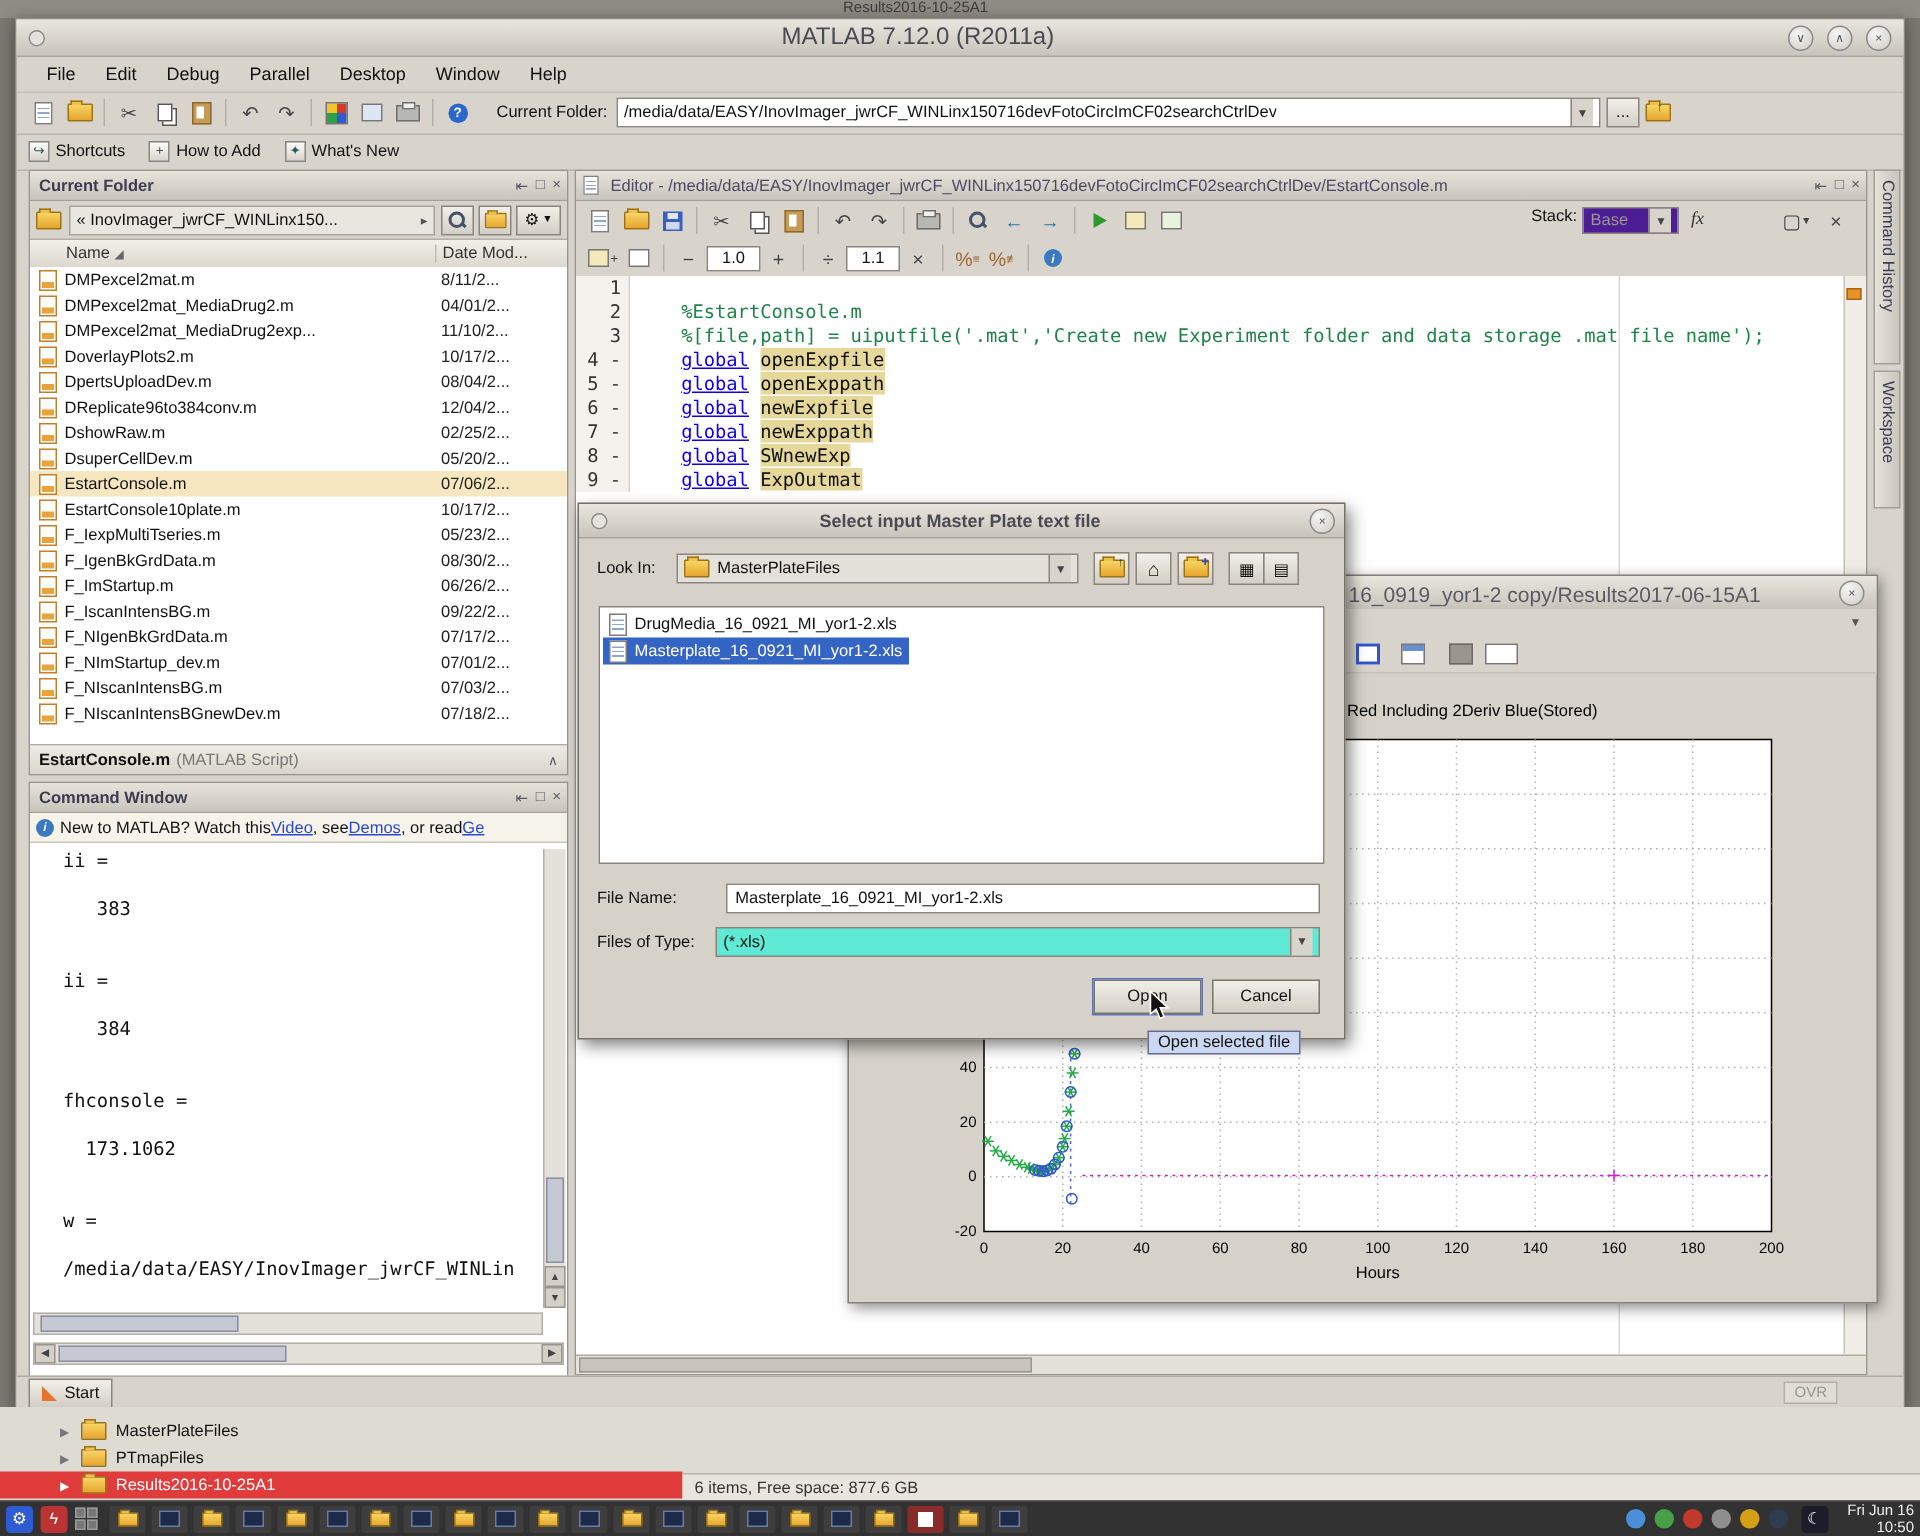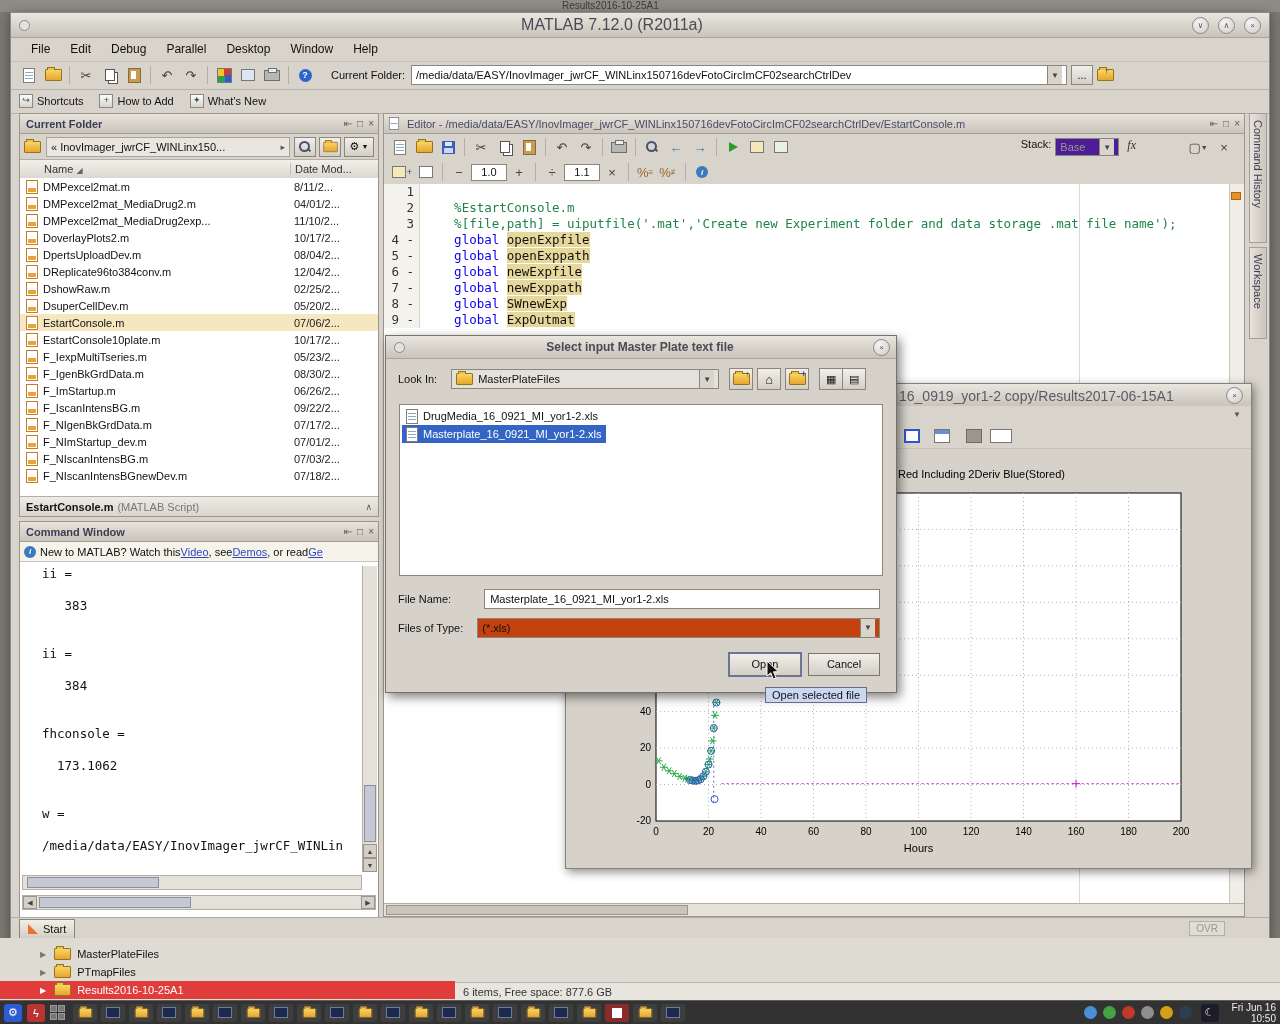--- a/index.html
+++ b/index.html
@@ -112,21 +112,21 @@
           display:flex;align-items:center;padding-left:4px;}
   .ed-tb2{position:absolute;left:0;right:0;top:46px;height:24px;background:#d8d4cc;border-bottom:1px solid #b8b4ab;
           display:flex;align-items:center;padding-left:6px;}
   .mini-field{width:34px;height:15px;border:1px solid #8a867d;background:#fff;font-size:11px;text-align:center;line-height:15px;}
   #code-area{position:absolute;left:0;right:0;top:70px;bottom:12px;background:#fff;overflow:hidden;
              font-family:"DejaVu Sans Mono",monospace;font-size:12.5px;line-height:16px;}
   .code-row{display:flex;height:16px;white-space:pre;}
   .gutter-num{width:30px;text-align:right;padding-right:5px;color:#333;background:#f4f2ec;border-right:1px solid #d5d2c9;flex:0 0 auto;}
   .code-text{padding-left:4px;}
   .tok-comment{color:#1e8449;}
-  .tok-keyword{color:#0d00ee;}
+  .tok-keyword{color:#0d00ee;text-decoration:underline;}
   .tok-hlvar{background:#e6d79b;color:#111;}
   .ruler{position:absolute;left:695px;top:0;bottom:0;width:1px;background:#dcd9d0;}
   .annot-strip{position:absolute;right:0;top:0;bottom:0;width:14px;background:#efede6;border-left:1px solid #c9c5bc;}
   .annot-mark{position:absolute;right:3px;top:8px;width:8px;height:6px;background:#e8922e;border:1px solid #a8660e;}
   .ed-hscroll{position:absolute;left:0;right:0;bottom:0;height:12px;background:#e4e1d9;border-top:1px solid #b3afa6;}
   .ed-hscroll .thumb{position:absolute;left:2px;top:1px;bottom:1px;width:300px;background:#c9c5bc;border:1px solid #9a968d;}
   
   .side-tab{position:absolute;width:18px;background:linear-gradient(90deg,#e7e3da,#c9c5bc);
             border:1px solid #a39f96;writing-mode:vertical-rl;display:flex;align-items:center;
             padding-top:6px;font-size:11px;color:#3c3c52;box-sizing:border-box;}
@@ -745,21 +745,21 @@
 
     <div class="dlg-row" style="left:12px;top:252px;right:16px;height:21px;text-align:right;">
       <span>File Name:</span>
       <span class="dlg-input" style="margin-left:33px;flex:1;">
         <span>Masterplate_16_0921_MI_yor1-2.xls</span>
       </span>
     </div>
 
     <div class="dlg-row" style="left:12px;top:281px;right:16px;height:21px;">
       <span>Files of Type:</span>
-      <span class="combo" style="margin-left:14px;flex:1;background:#c2410c;">
+      <span class="combo" style="margin-left:14px;flex:1;background:#5eead4;">
         <span>(*.xls)</span>
         <span class="arrowbox">▼</span>
       </span>
     </div>
 
     <div class="dlg-row" style="right:16px;top:317px;height:22px;left:auto;">
       <span class="dlg-btn default">Open</span>
       <span class="dlg-btn" style="margin-left:7px;">Cancel</span>
     </div>
   </div>

